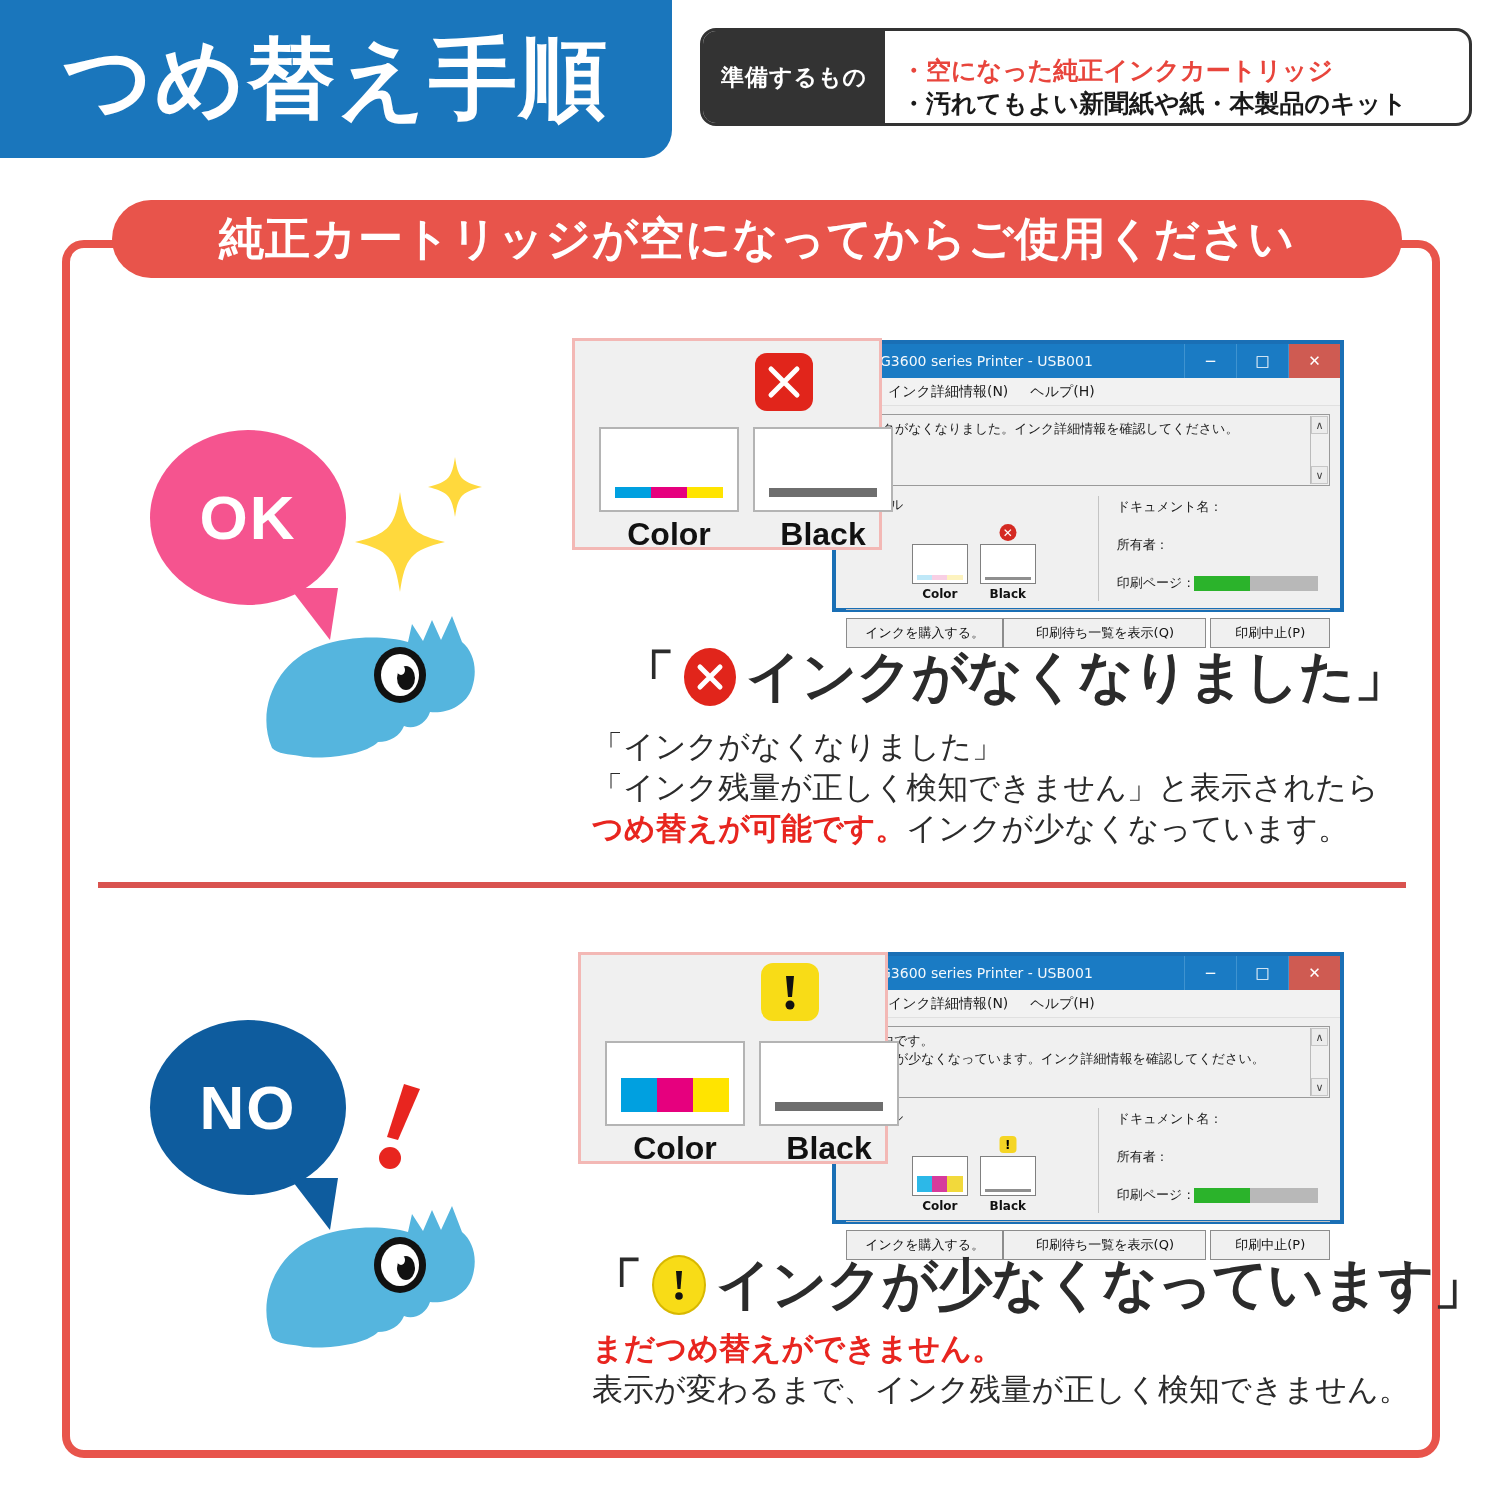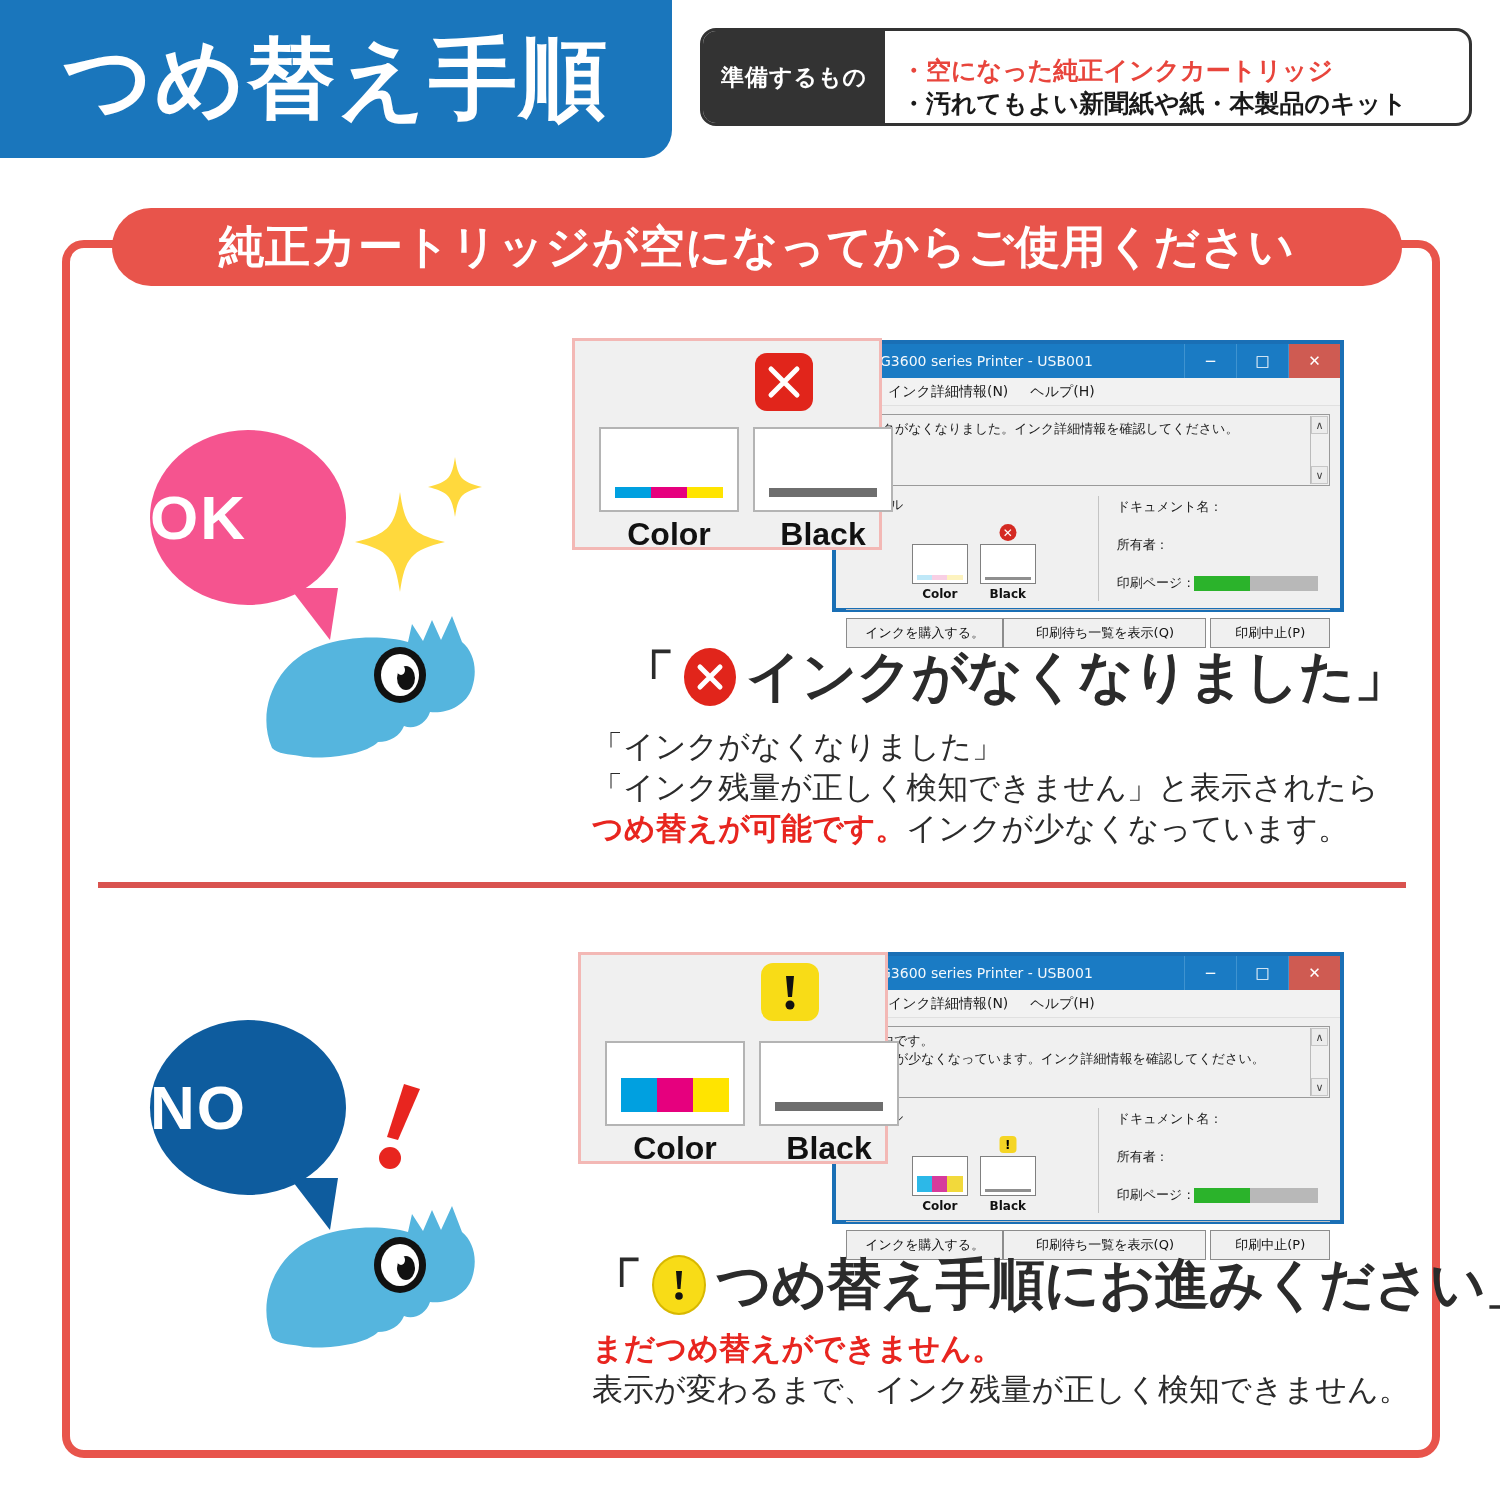--- a/index.html
+++ b/index.html
@@ -42,39 +42,39 @@
   .prep-line.red { color: #e8453c; }
   .prep-line.blk { color: #1a1a1a; }
 
   
   .frame {
     position: absolute; left: 62px; top: 240px;
     width: 1378px; height: 1218px;
     border: 8px solid #e8544b; border-radius: 22px;
   }
   .banner {
-    position: absolute; left: 112px; top: 208px;
+    position: absolute; left: 112px; top: 200px;
     width: 1290px; height: 78px;
     background: #e8544b; border-radius: 39px;
     display: flex; align-items: center; justify-content: center;
   }
   .banner span {
     color: #fff; font-size: 45px; font-weight: 700; letter-spacing: 1px;
   }
   .divider {
     position: absolute; left: 98px; top: 882px;
     width: 1308px; height: 6px; background: #d9534f;
   }
 
   
   .mascot-block { position: absolute; }
   .bubble {
     position: absolute; width: 196px; height: 175px;
     border-radius: 50%;
-    display: flex; align-items: center; justify-content: flex-start;
+    display: flex; align-items: center; justify-content: center;
   }
   .bubble span { color: #fff; font-size: 62px; font-weight: 700; letter-spacing: 2px; }
   .bubble-tail {
     position: absolute; width: 0; height: 0;
     border-left: 40px solid transparent;
     border-right: 8px solid transparent;
   }
   .bubble.ok { background: #f5548f; }
   .bubble.no { background: #0e5c9e; }
   .tail-ok { border-top: 52px solid #f5548f; }
@@ -478,21 +478,21 @@
   </div>
 
   <div class="caption-big" style="left:588px; top:1248px;">
     <span>「</span>
     <span class="cap-icon warn">
       <svg width="16" height="34" viewBox="0 0 16 34">
           <path d="M5 3 L11 3 L9.5 21 L6.5 21 Z" fill="#111"></path>
           <circle cx="8" cy="28" r="3.8" fill="#111"></circle>
         </svg>
     </span>
-    <span>つめ替え手順にお進みください</span>
+    <span>インクが少なくなっています</span>
     <span>」</span>
   </div>
   <div class="caption-body" style="left:592px; top:1328px;">
     <div class="cb-line redline">まだつめ替えができません。</div>
     <div class="cb-line">表示が変わるまで、インク残量が正しく検知できません。</div>
   </div>
 
 </div>
 
 </body></html>

